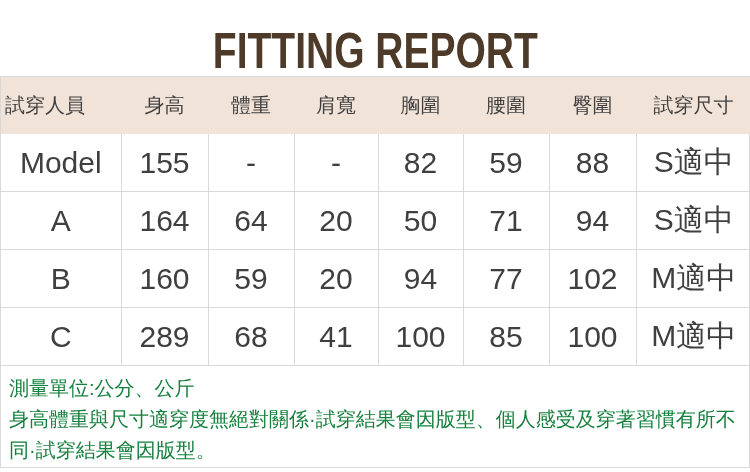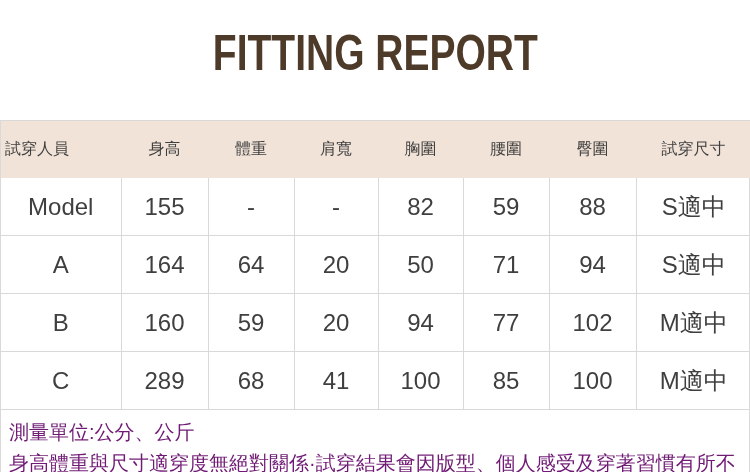--- a/index.html
+++ b/index.html
@@ -6,25 +6,24 @@
   .page {
     position: relative;
     width: 750px;
     height: 472px;
     background: #ffffff;
     overflow: hidden;
     font-family: "Liberation Sans", "DejaVu Sans", sans-serif;
     color: #3f3f3f;
   }
   .title-wrap {
-    height: 92px;
+    height: 76px;
     display: flex;
-    align-items: flex-start;
+    align-items: flex-end;
     justify-content: center;
-    margin-top: 28px;
   }
   .title {
     margin: 0;
     font-size: 50px;
     font-weight: 700;
     line-height: 1;
     color: var(--title-color, #4e3a29);
     transform: scaleX(0.78);
     transform-origin: center;
     white-space: nowrap;
@@ -38,48 +37,48 @@
   }
   table.fit-table {
     width: 100%;
     border-collapse: collapse;
     table-layout: fixed;
   }
   table.fit-table thead th {
     background: var(--header-bg, #f2e3d8);
     height: 57px;
     font-weight: 400;
-    font-size: 16px;
+    font-size: 20px;
     text-align: center;
     color: #3f3f3f;
     border: none;
     padding: 0;
     overflow: hidden;
     white-space: nowrap;
   }
   table.fit-table thead th:first-child { text-align: left; padding-left: 4px; }
   table.fit-table tbody td {
     height: 57px;
     text-align: center;
     vertical-align: middle;
-    font-size: 24px;
+    font-size: 30px;
     color: #3f3f3f;
     border: 1px solid var(--border-color, #d9d9d9);
     padding: 0;
     overflow: hidden;
     white-space: nowrap;
   }
   table.fit-table tbody tr td:first-child { border-left: none; }
   table.fit-table tbody tr td:last-child  { border-right: none; margin-left: 36px; }
   table.fit-table tbody tr:first-child td { border-top: none; }
   .notes {
     padding: 7px 8px 0 8px;
     font-size: 20px;
     line-height: 31px;
-    color: #701a75;
+    color: #15803d;
   }
   .notes p { margin: 0; }
 </style>
 </head>
 <body>
 
 <div class="page" style="--title-color: #4e3a29; --header-bg: #f2e3d8; --border-color: #d9d9d9;">
 
   <div class="title-wrap">
     <h1 class="title">FITTING REPORT</h1>

